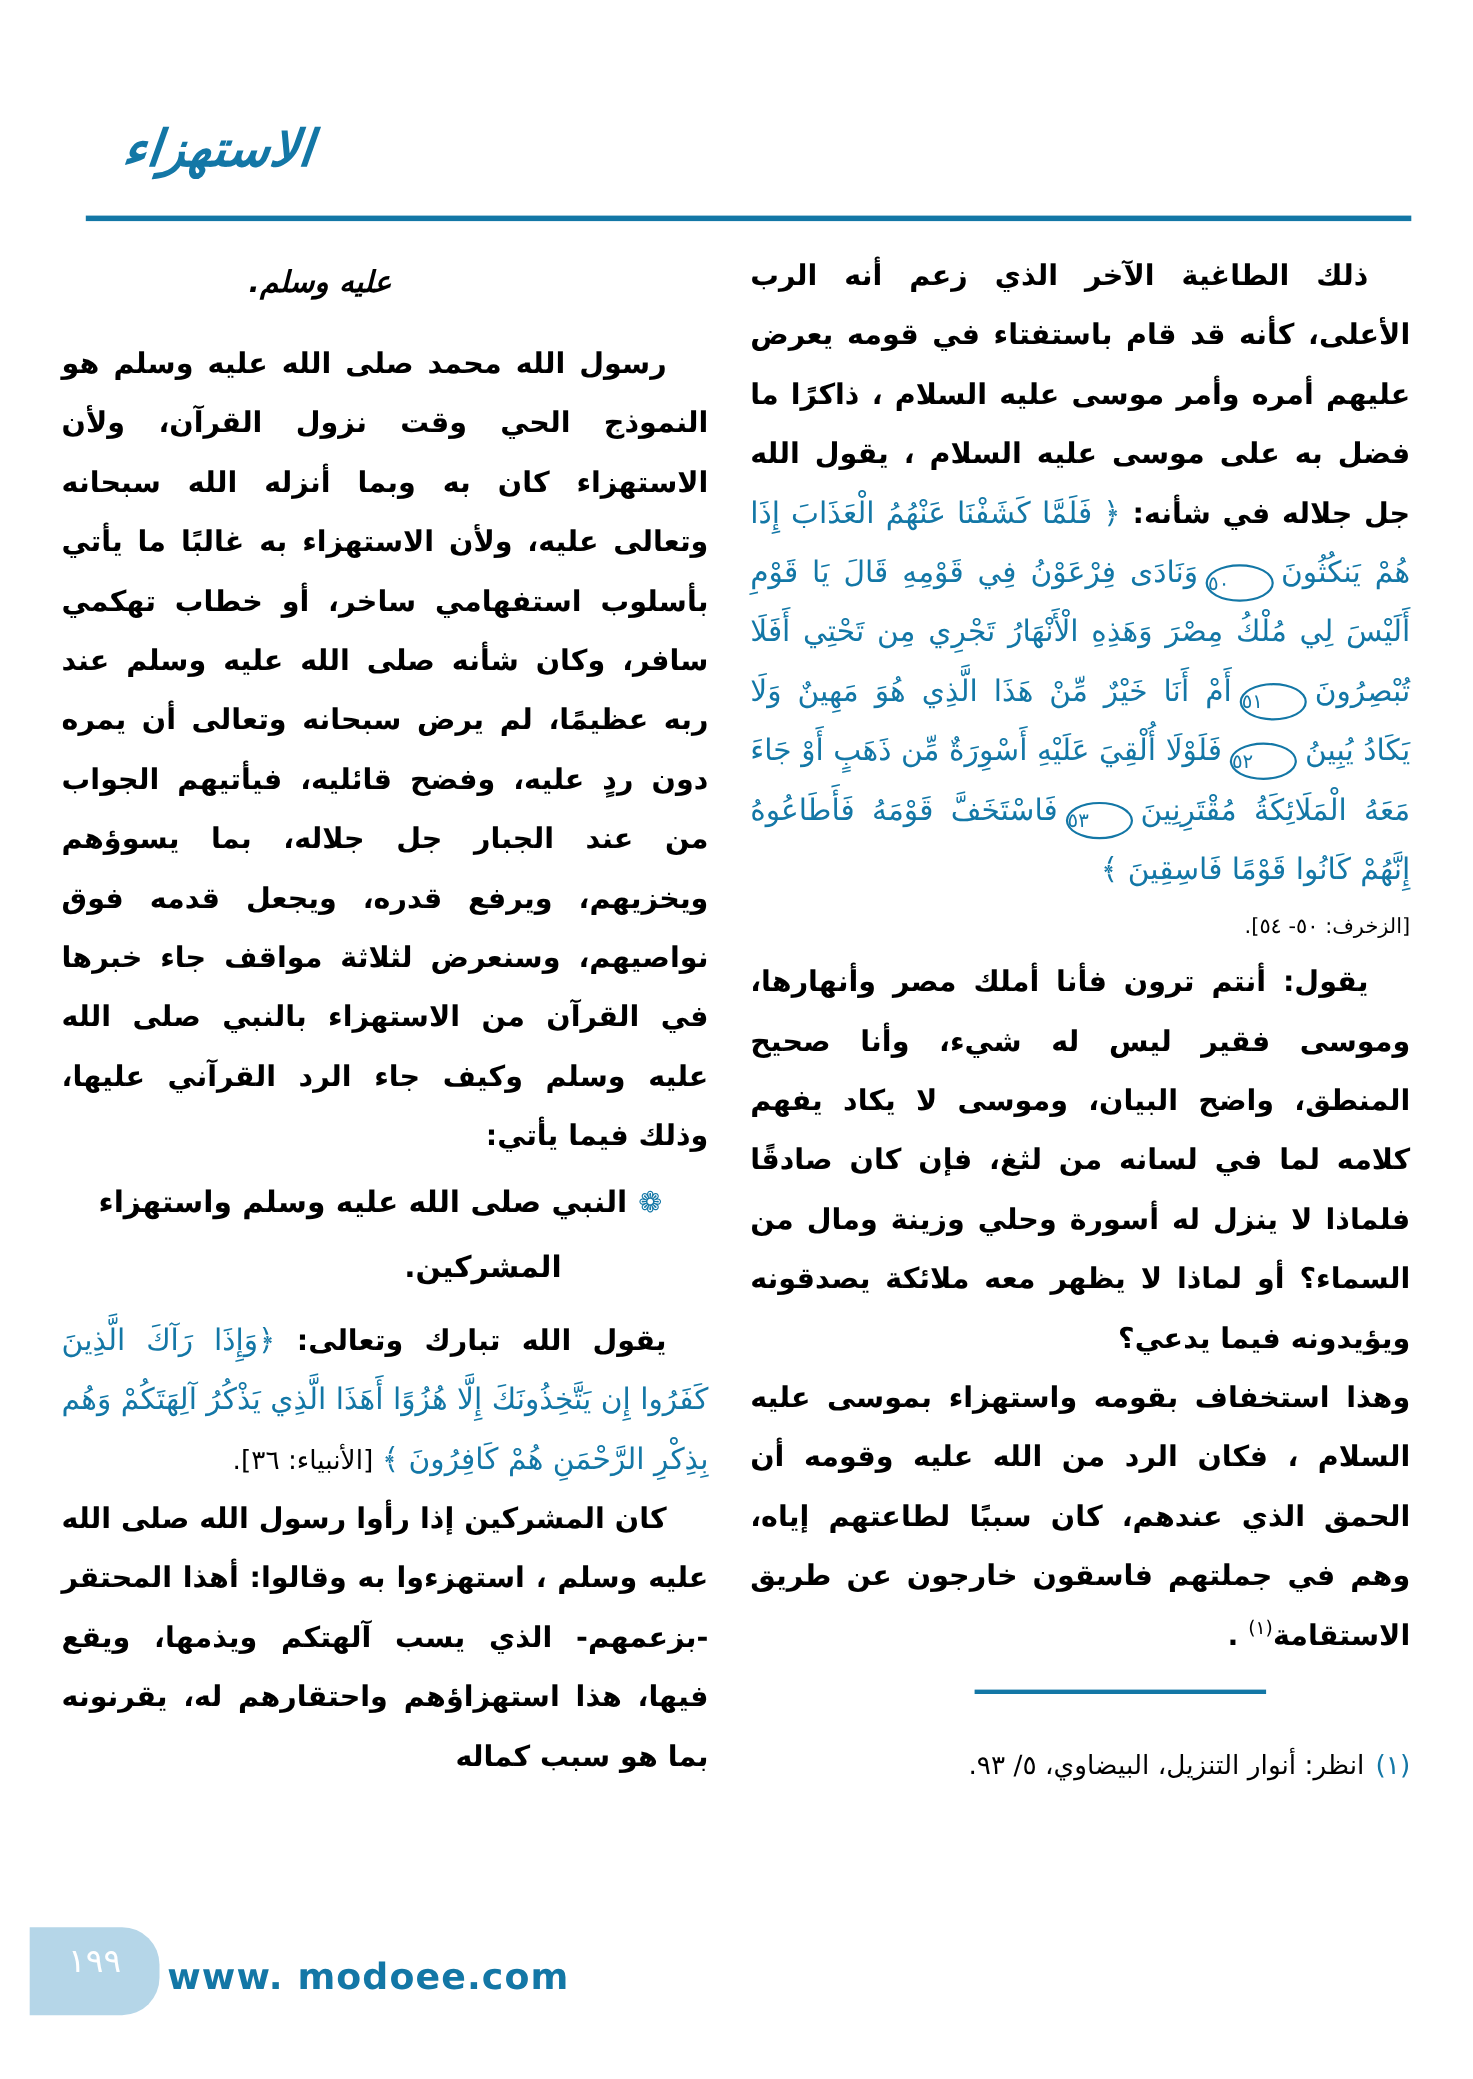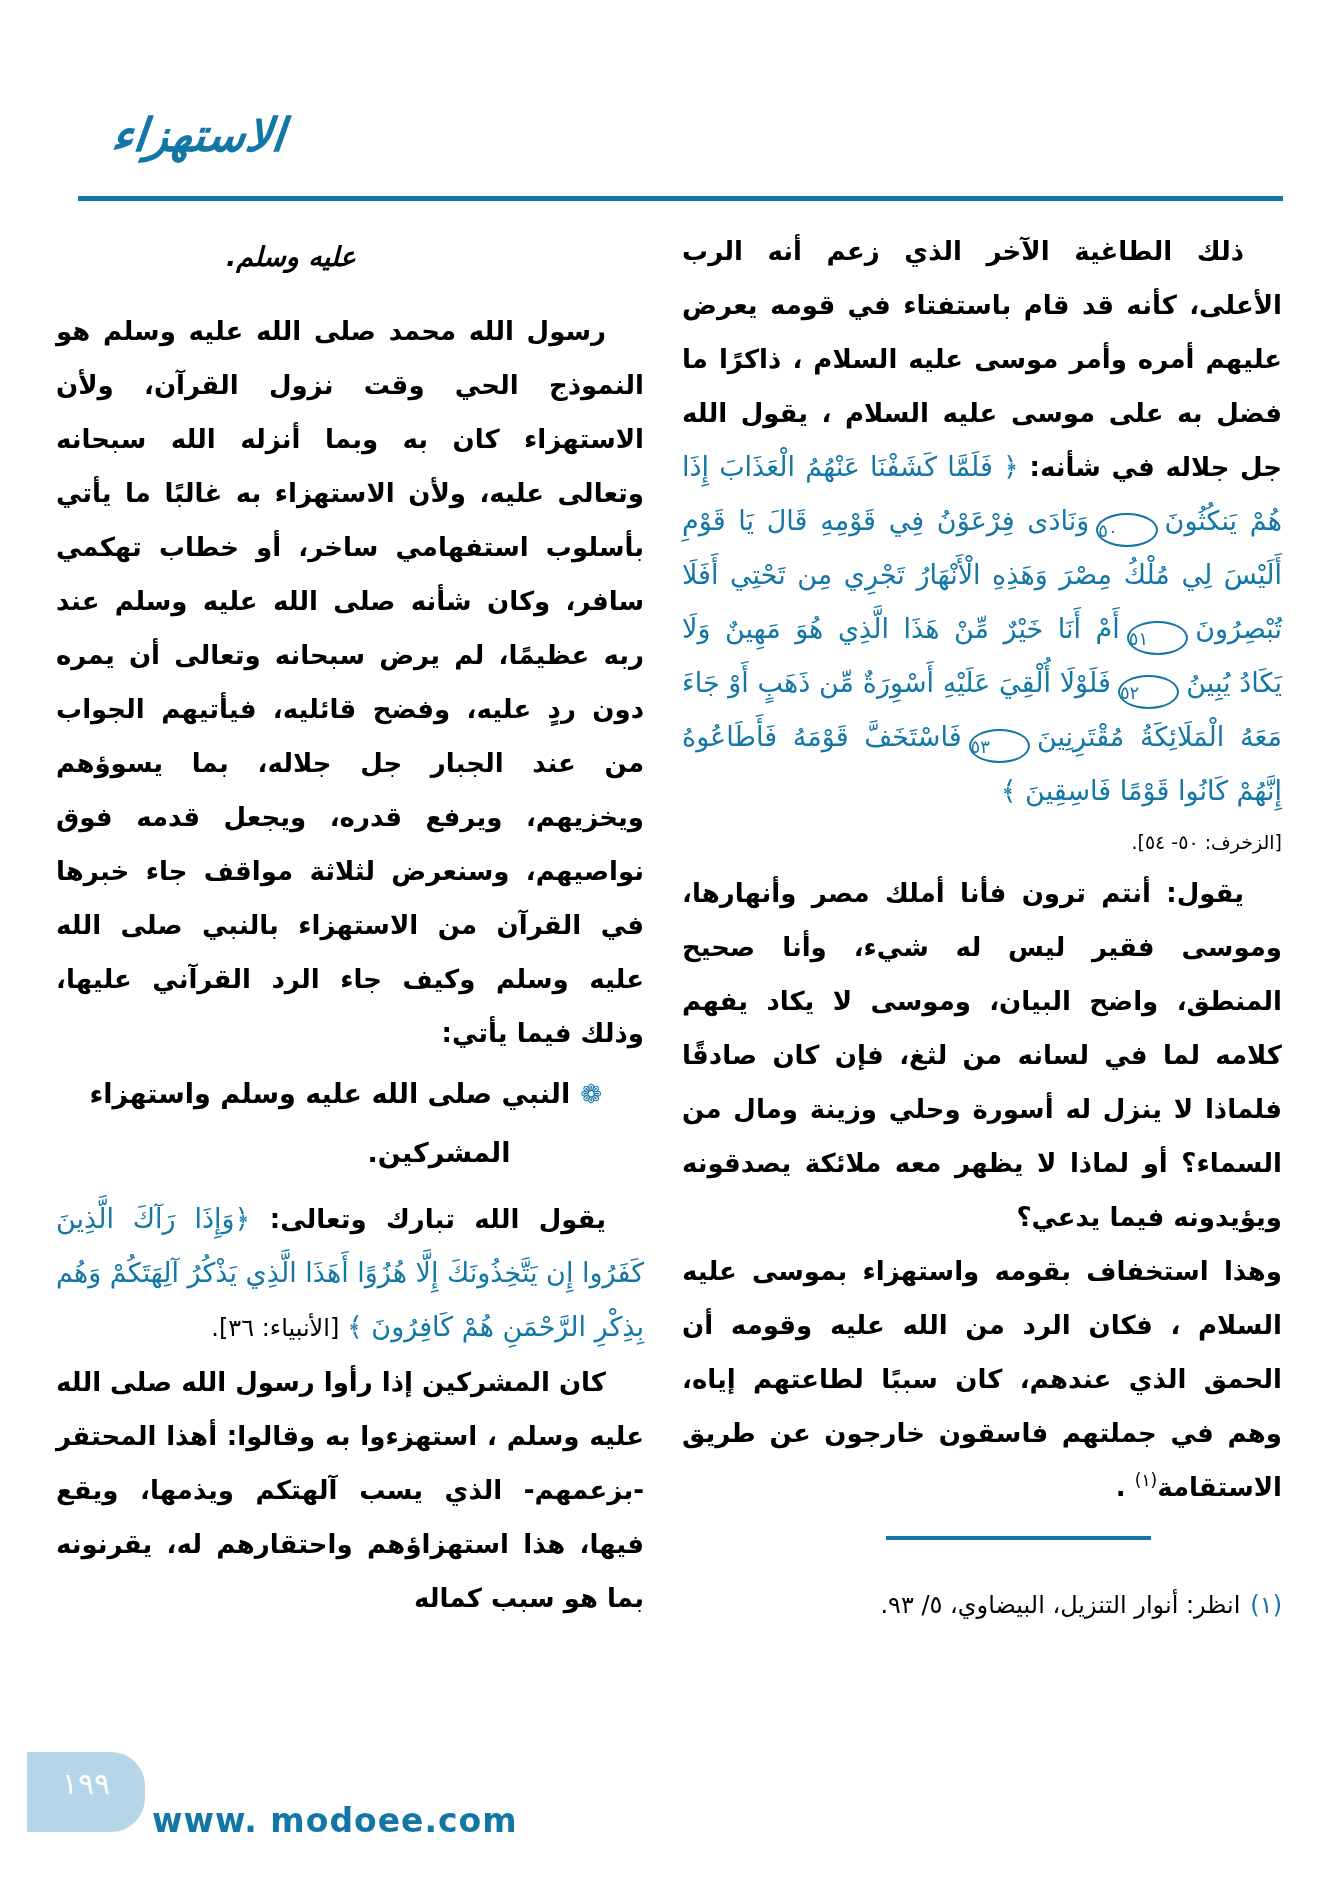--- a/index.html
+++ b/index.html
@@ -101,21 +101,21 @@
     border-radius:0 34px 34px 0;
     direction:ltr;
     margin-left:27px;
   }
   .pill span{
     display:block;width:100%;height:100%;
     color:#ffffff;font-size:30px;line-height:64px;
     text-align:center;
   }
   .site{
-    position:absolute;left:152px;bottom:50px;
+    position:absolute;left:152px;bottom:74px;
     direction:ltr;
     color:var(--accent);
     font-size:33px;font-weight:bold;
     letter-spacing:1px;
   }
 </style>
 </head>
 <body>
 
 <div class="page">

